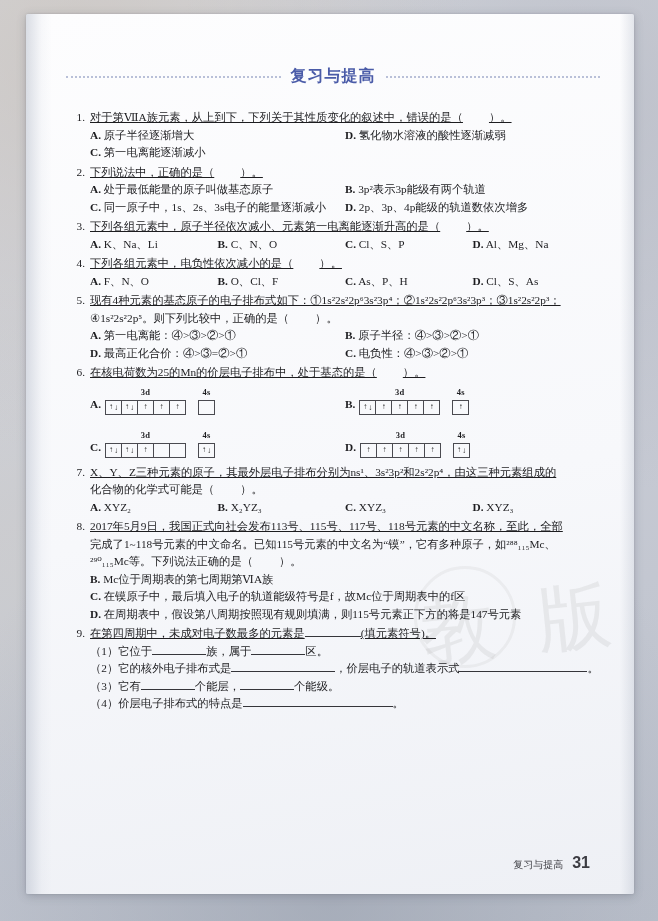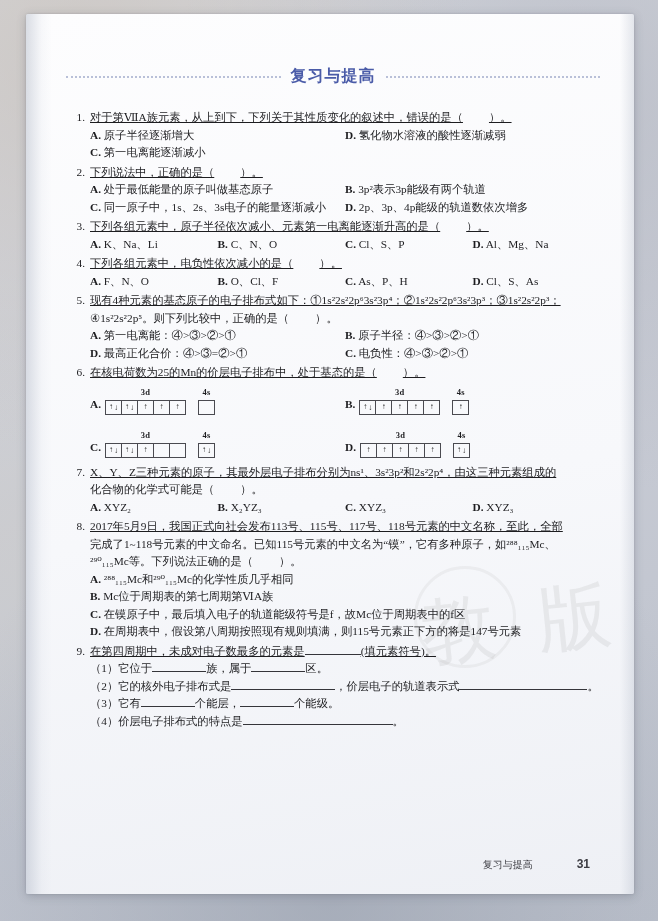--- a/index.html
+++ b/index.html
@@ -217,23 +217,22 @@
     right: 44px;
     bottom: 22px;
     font-size: 10px;
     color: #3c3c42;
     display: flex;
     align-items: baseline;
     gap: 9px;
   }
   .footer .pg {
     font-family: "Liberation Sans", sans-serif;
-    font-size: 12px;
+    font-size: 16px;
     font-weight: bold;
-    margin-left: 35px;
   }
 </style>
 </head>
 <body>
 
 <div class="backdrop"></div>
 
 <div class="page">
 
   <div class="watermark-ring"></div>
@@ -471,21 +470,20 @@
       </div>
 
       <div class="q">
         <div class="qline">
           <span class="qnum">8.</span>
           <span class="qtext">2017年5月9日，我国正式向社会发布113号、115号、117号、118号元素的中文名称，至此，全部</span>
         </div>
         <div class="qcont">完成了1~118号元素的中文命名。已知115号元素的中文名为“镆”，它有多种原子，如²⁸⁸₁₁₅Mc、</div>
         <div class="qcont"><span>²⁹⁰₁₁₅Mc等。下列说法正确的是（</span><span class="blank-paren"></span><span>）。</span></div>
         <div class="opts stack">
-          <div class="opt wrapok"><span class="opt-lbl">A.</span> <span>²⁸⁸₁₁₅Mc和²⁹⁰₁₁₅Mc的化学性质几乎相同</span></div>
           <div class="opt wrapok"><span class="opt-lbl">B.</span> <span>Mc位于周期表的第七周期第ⅥA族</span></div>
           <div class="opt wrapok"><span class="opt-lbl">C.</span> <span>在镆原子中，最后填入电子的轨道能级符号是f，故Mc位于周期表中的f区</span></div>
           <div class="opt wrapok"><span class="opt-lbl">D.</span> <span>在周期表中，假设第八周期按照现有规则填满，则115号元素正下方的将是147号元素</span></div>
         </div>
       </div>
 
       <div class="q">
         <div class="qline">
           <span class="qnum">9.</span>
           <span class="qtext"><span>在第四周期中，未成对电子数最多的元素是</span><span class="ul" style="width:56px"></span><span>(填元素符号)。</span></span>

